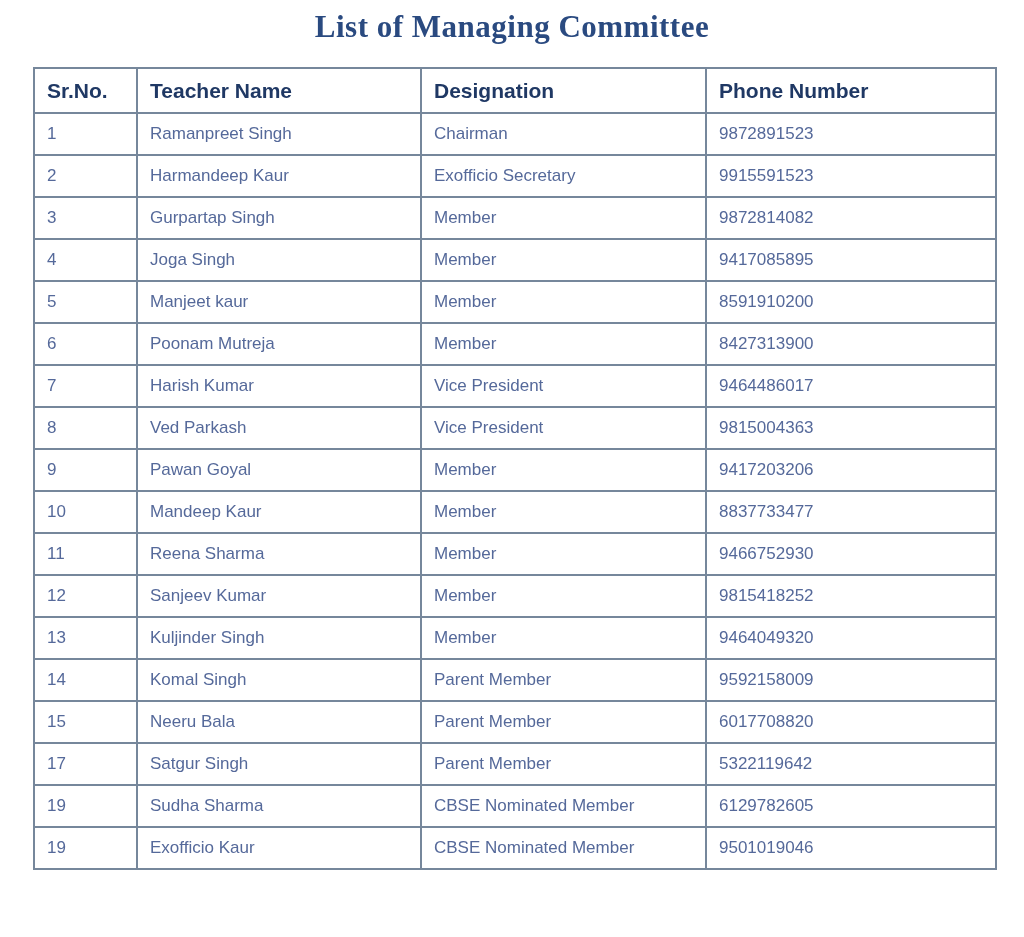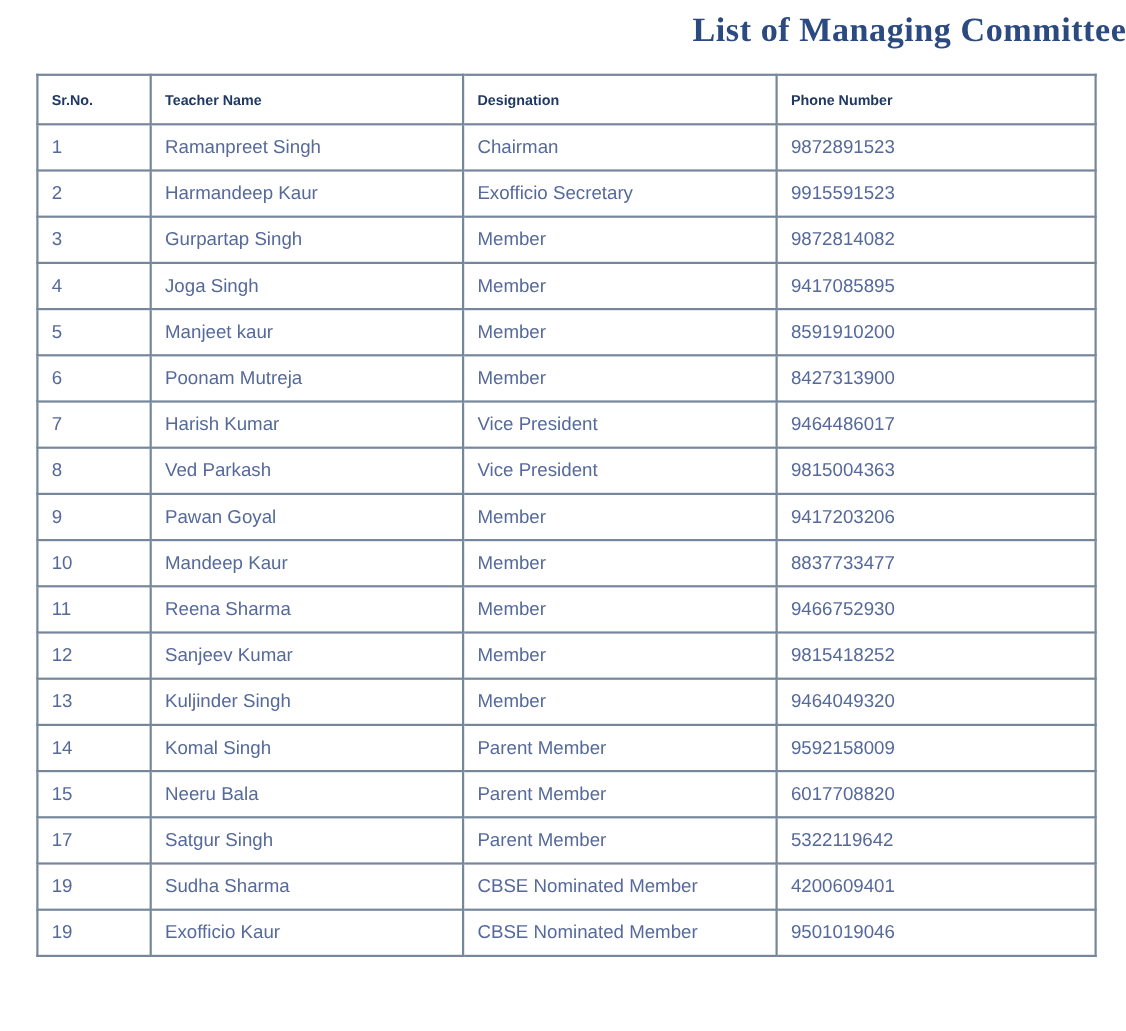--- a/index.html
+++ b/index.html
@@ -17,21 +17,21 @@
   }
   body {
     width: 1024px;
     height: 937px;
     font-family: "Liberation Sans", sans-serif;
     overflow: hidden;
   }
   .page-title {
     margin: 0;
     padding-top: 9px;
-    text-align: right;
+    text-align: center;
     font-family: "Liberation Serif", "DejaVu Serif", serif;
     font-size: 31px;
     font-weight: 600;
     letter-spacing: 0.5px;
     color: var(--title-color);
   }
   table.committee-table {
     border-collapse: collapse;
     table-layout: fixed;
     margin: 22px 0 0 33px;
@@ -41,21 +41,21 @@
   table.committee-table td {
     border: 2px solid var(--border-color);
     text-align: left;
     vertical-align: middle;
     padding: 0 8px 0 12px;
     overflow: hidden;
     white-space: nowrap;
   }
   table.committee-table th {
     height: 45px;
-    font-size: 13px;
+    font-size: 21px;
     font-weight: bold;
     color: var(--header-color);
   }
   table.committee-table td {
     height: 42px;
     font-size: 17px;
     font-weight: normal;
     color: var(--cell-color);
   }
   col.col-sr    { width: 103px; }
@@ -178,21 +178,21 @@
         <tr>
           <td>17</td>
           <td>Satgur Singh</td>
           <td>Parent Member</td>
           <td>5322119642</td>
         </tr>
         <tr>
           <td>19</td>
           <td>Sudha Sharma</td>
           <td>CBSE Nominated Member</td>
-          <td>4200609401</td>
+          <td>6129782605</td>
         </tr>
         <tr>
           <td>19</td>
           <td>Exofficio Kaur</td>
           <td>CBSE Nominated Member</td>
           <td>9501019046</td>
         </tr>
       </tbody>
   </table>
 </main>

